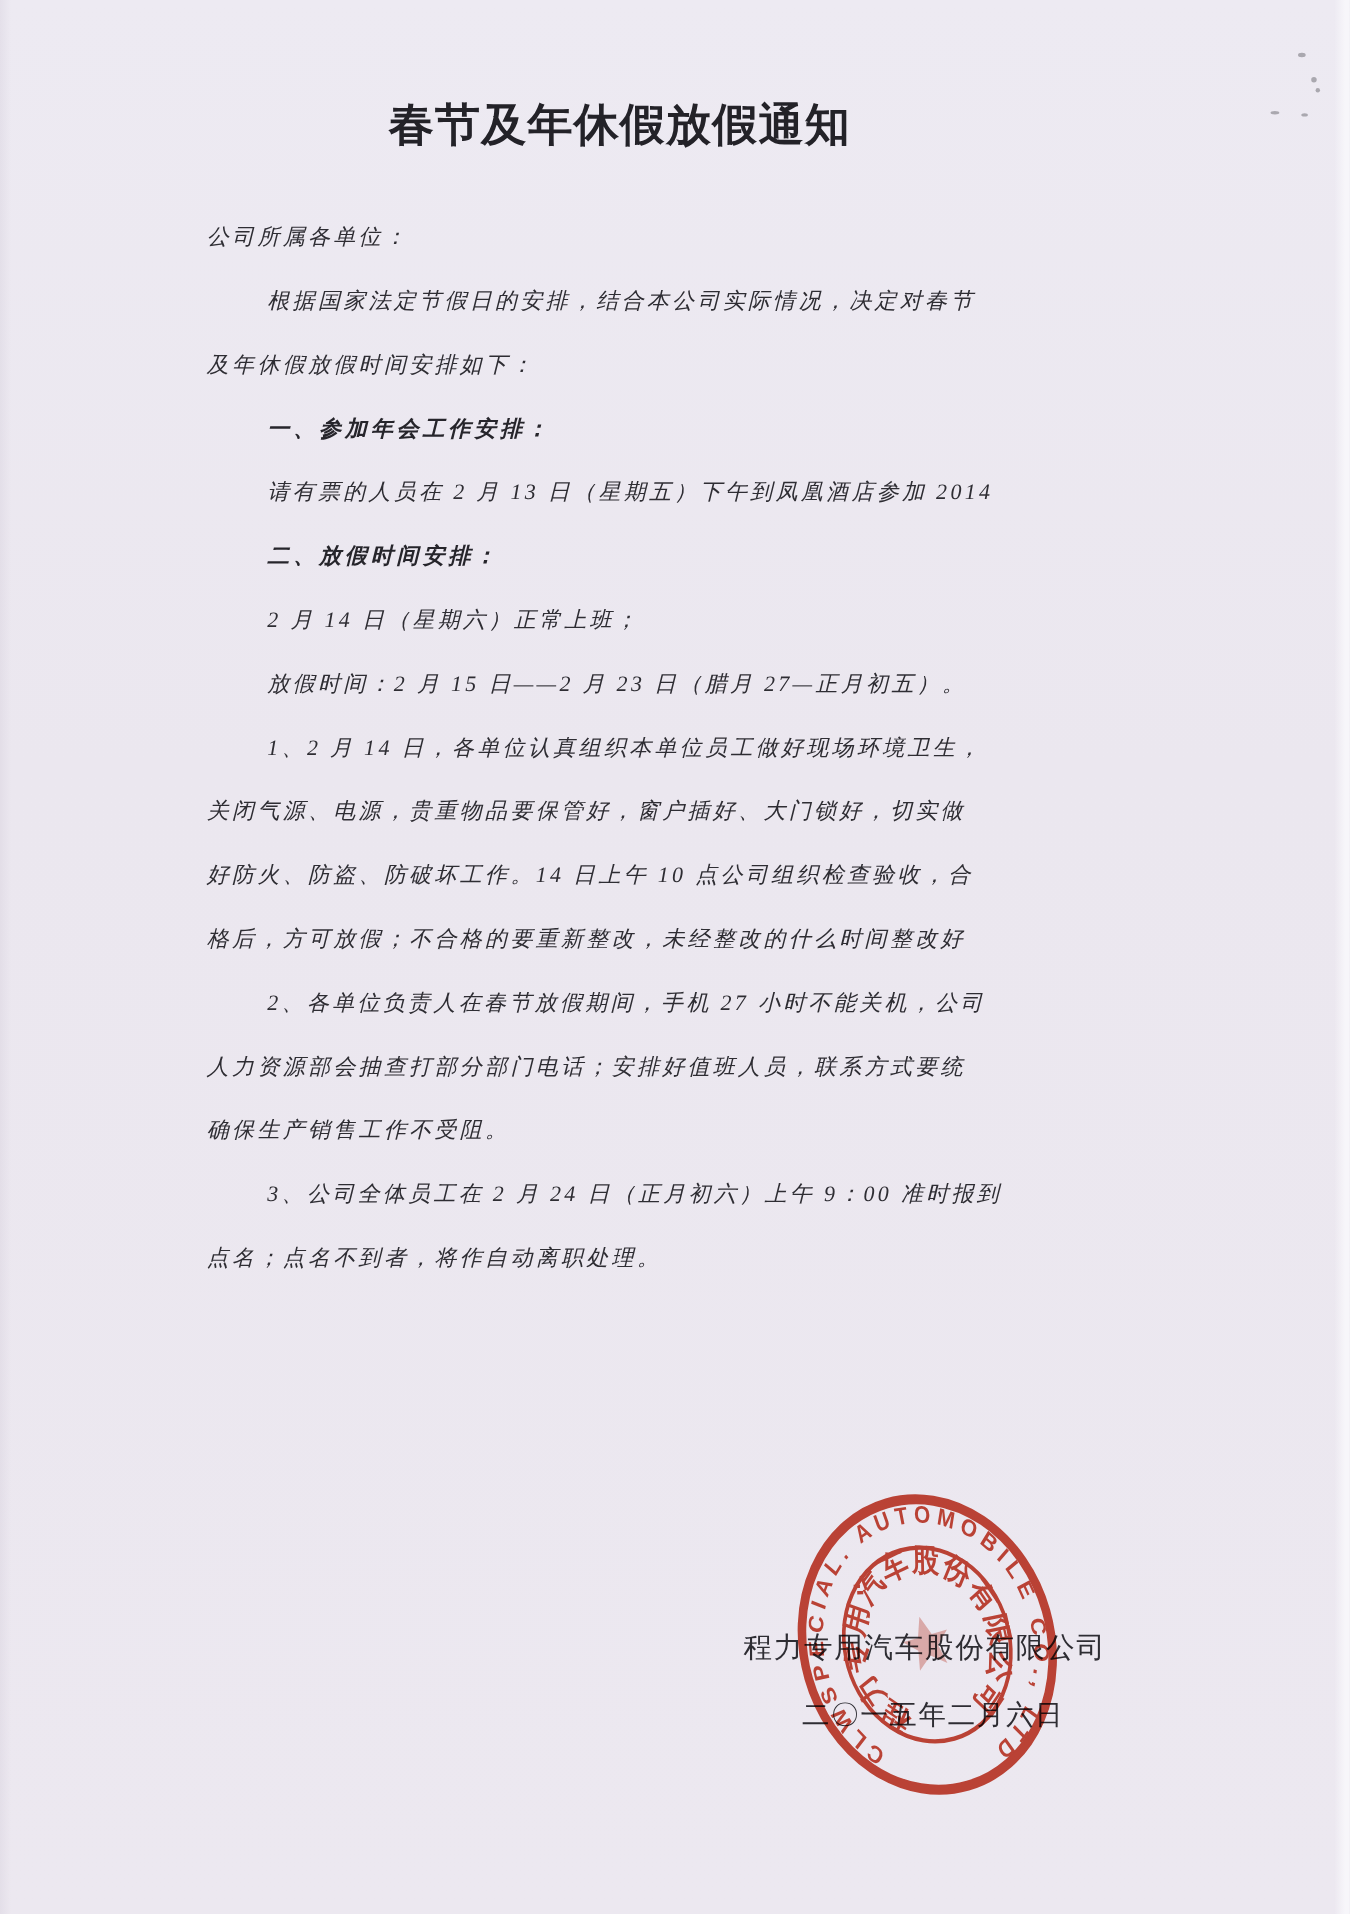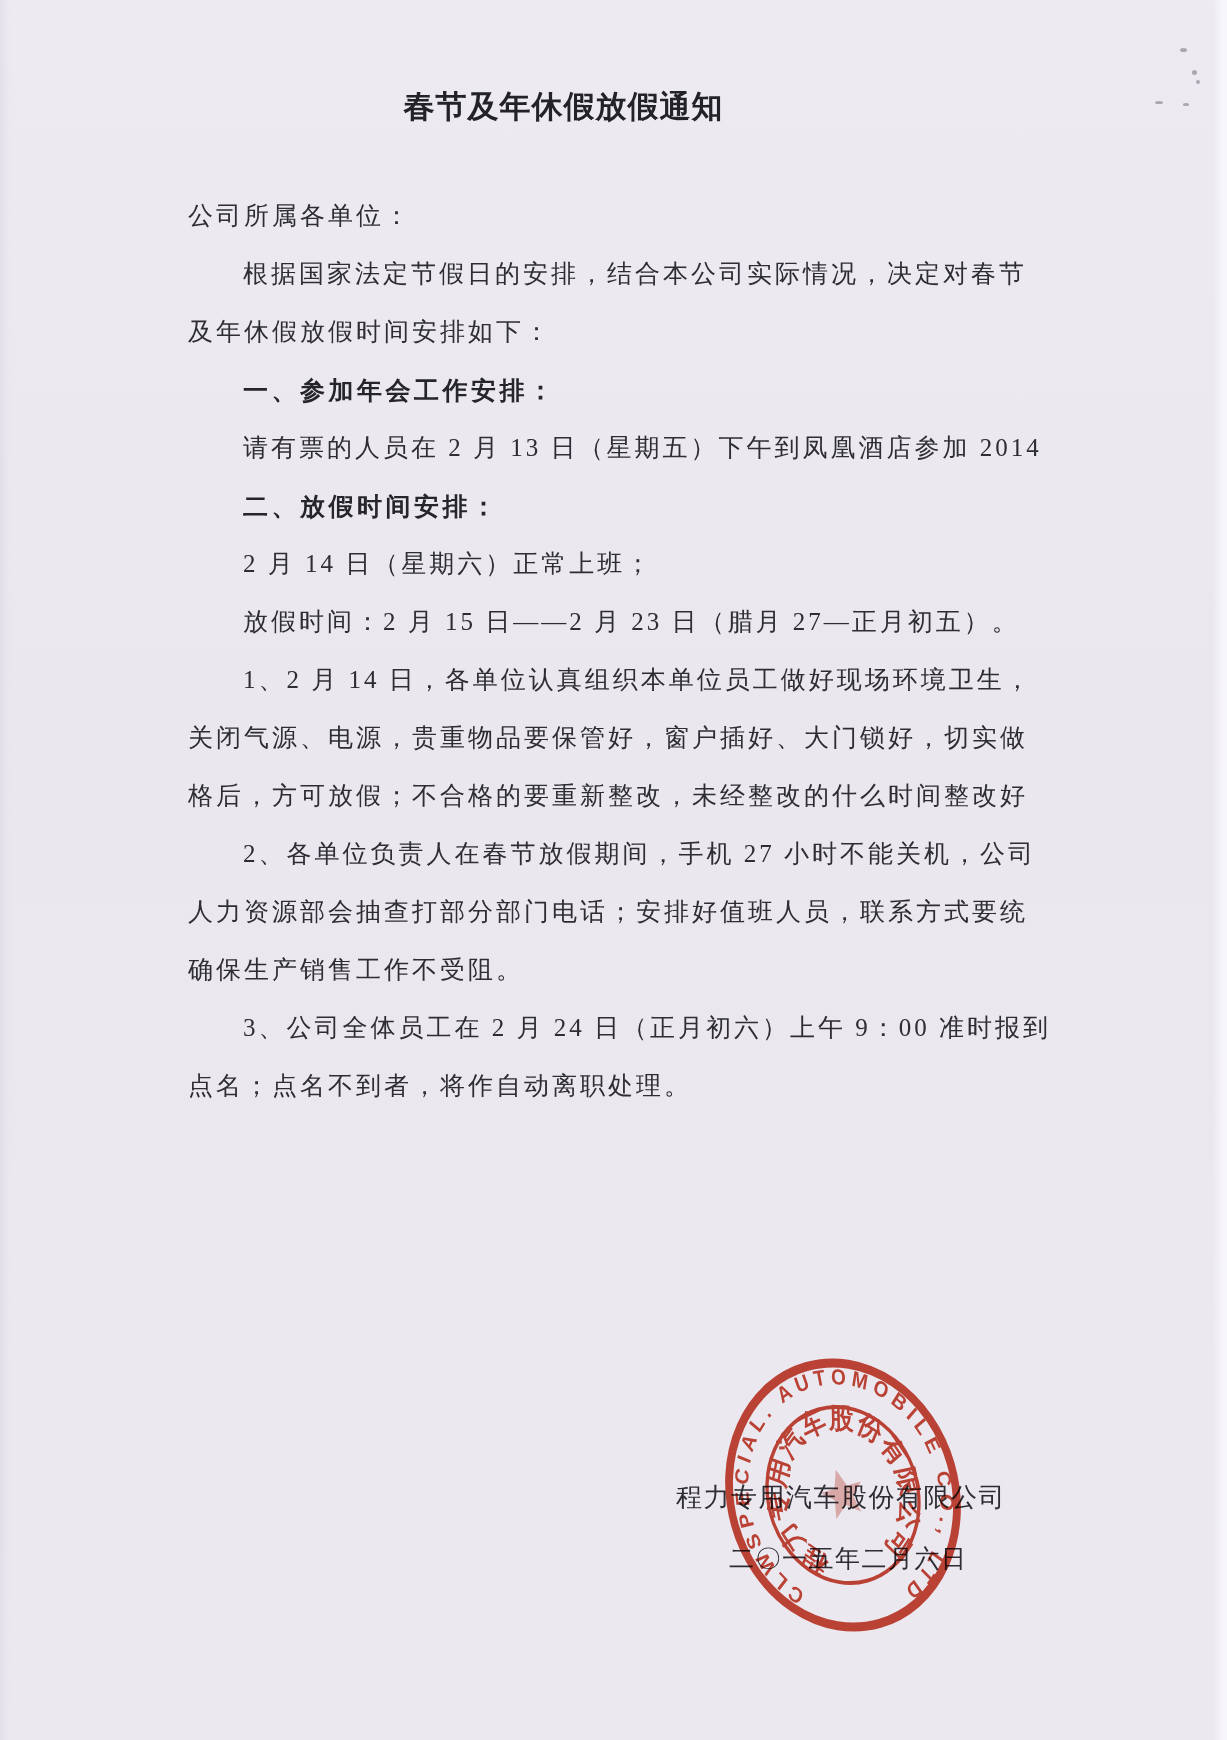--- a/index.html
+++ b/index.html
@@ -9,26 +9,26 @@
   .page{position:relative;width:1227px;height:1740px;
         background:linear-gradient(180deg,#edeaf2 0%,#ebe7ef 40%,#ece8f0 100%);
         color:#2e2d33;}
   .edge-right{position:absolute;right:0;top:0;width:14px;height:1740px;
         background:linear-gradient(90deg,rgba(250,249,252,0) 0%,#f7f6fa 70%);}
   .edge-left{position:absolute;left:0;top:0;width:10px;height:1740px;
         background:linear-gradient(90deg,rgba(205,198,212,.28),rgba(205,198,212,0));}
   .speck{position:absolute;background:#8d8c93;border-radius:50%;opacity:.7;}
 
   .doc-title{position:absolute;left:0;right:0;top:86px;padding-right:100px;
-        text-align:center;font-size:31px;font-weight:700;letter-spacing:1px;
+        text-align:center;font-size:41px;font-weight:700;letter-spacing:1px;
         color:#232228;font-family:"Liberation Serif", serif;}
 
   .body-lines{position:absolute;left:188px;top:187px;width:900px;}
-  .line{font-size:25px;line-height:58px;height:58px;letter-spacing:3px;
-        white-space:nowrap;color:#2e2d33;}
+  .line{font-size:20px;line-height:58px;height:58px;letter-spacing:3px;
+        white-space:nowrap;color:#2e2d33;font-style:italic;}
   .line.indent{padding-left:55px;}
   .line.bold{font-weight:700;font-family:"Liberation Sans", sans-serif;
         letter-spacing:3.5px;color:#26252b;}
 
   .sig-company{position:absolute;left:676px;top:1480px;font-size:26px;
         letter-spacing:1.5px;white-space:nowrap;}
   .sig-date{position:absolute;left:729px;top:1542px;font-size:25px;
         letter-spacing:1.5px;white-space:nowrap;}
 
   .stamp{position:absolute;left:722px;top:1351px;width:242px;height:288px;
@@ -55,20 +55,21 @@
   <div class="line">公司所属各单位：</div>
       <div class="line indent">根据国家法定节假日的安排，结合本公司实际情况，决定对春节</div>
       <div class="line">及年休假放假时间安排如下：</div>
       <div class="line indent bold">一、参加年会工作安排：</div>
       <div class="line indent">请有票的人员在 2 月 13 日（星期五）下午到凤凰酒店参加 2014</div>
       <div class="line indent bold">二、放假时间安排：</div>
       <div class="line indent">2 月 14 日（星期六）正常上班；</div>
       <div class="line indent">放假时间：2 月 15 日——2 月 23 日（腊月 27—正月初五）。</div>
       <div class="line indent">1、2 月 14 日，各单位认真组织本单位员工做好现场环境卫生，</div>
       <div class="line">关闭气源、电源，贵重物品要保管好，窗户插好、大门锁好，切实做</div>
+      <div class="line">好防火、防盗、防破坏工作。14 日上午 10 点公司组织检查验收，合</div>
       <div class="line">格后，方可放假；不合格的要重新整改，未经整改的什么时间整改好</div>
       <div class="line indent">2、各单位负责人在春节放假期间，手机 27 小时不能关机，公司</div>
       <div class="line">人力资源部会抽查打部分部门电话；安排好值班人员，联系方式要统</div>
       <div class="line">确保生产销售工作不受阻。</div>
       <div class="line indent">3、公司全体员工在 2 月 24 日（正月初六）上午 9：00 准时报到</div>
       <div class="line">点名；点名不到者，将作自动离职处理。</div>
     </div>
 
   <div class="sig-company">程力专用汽车股份有限公司</div>
   <div class="sig-date">二〇一五年二月六日</div>

